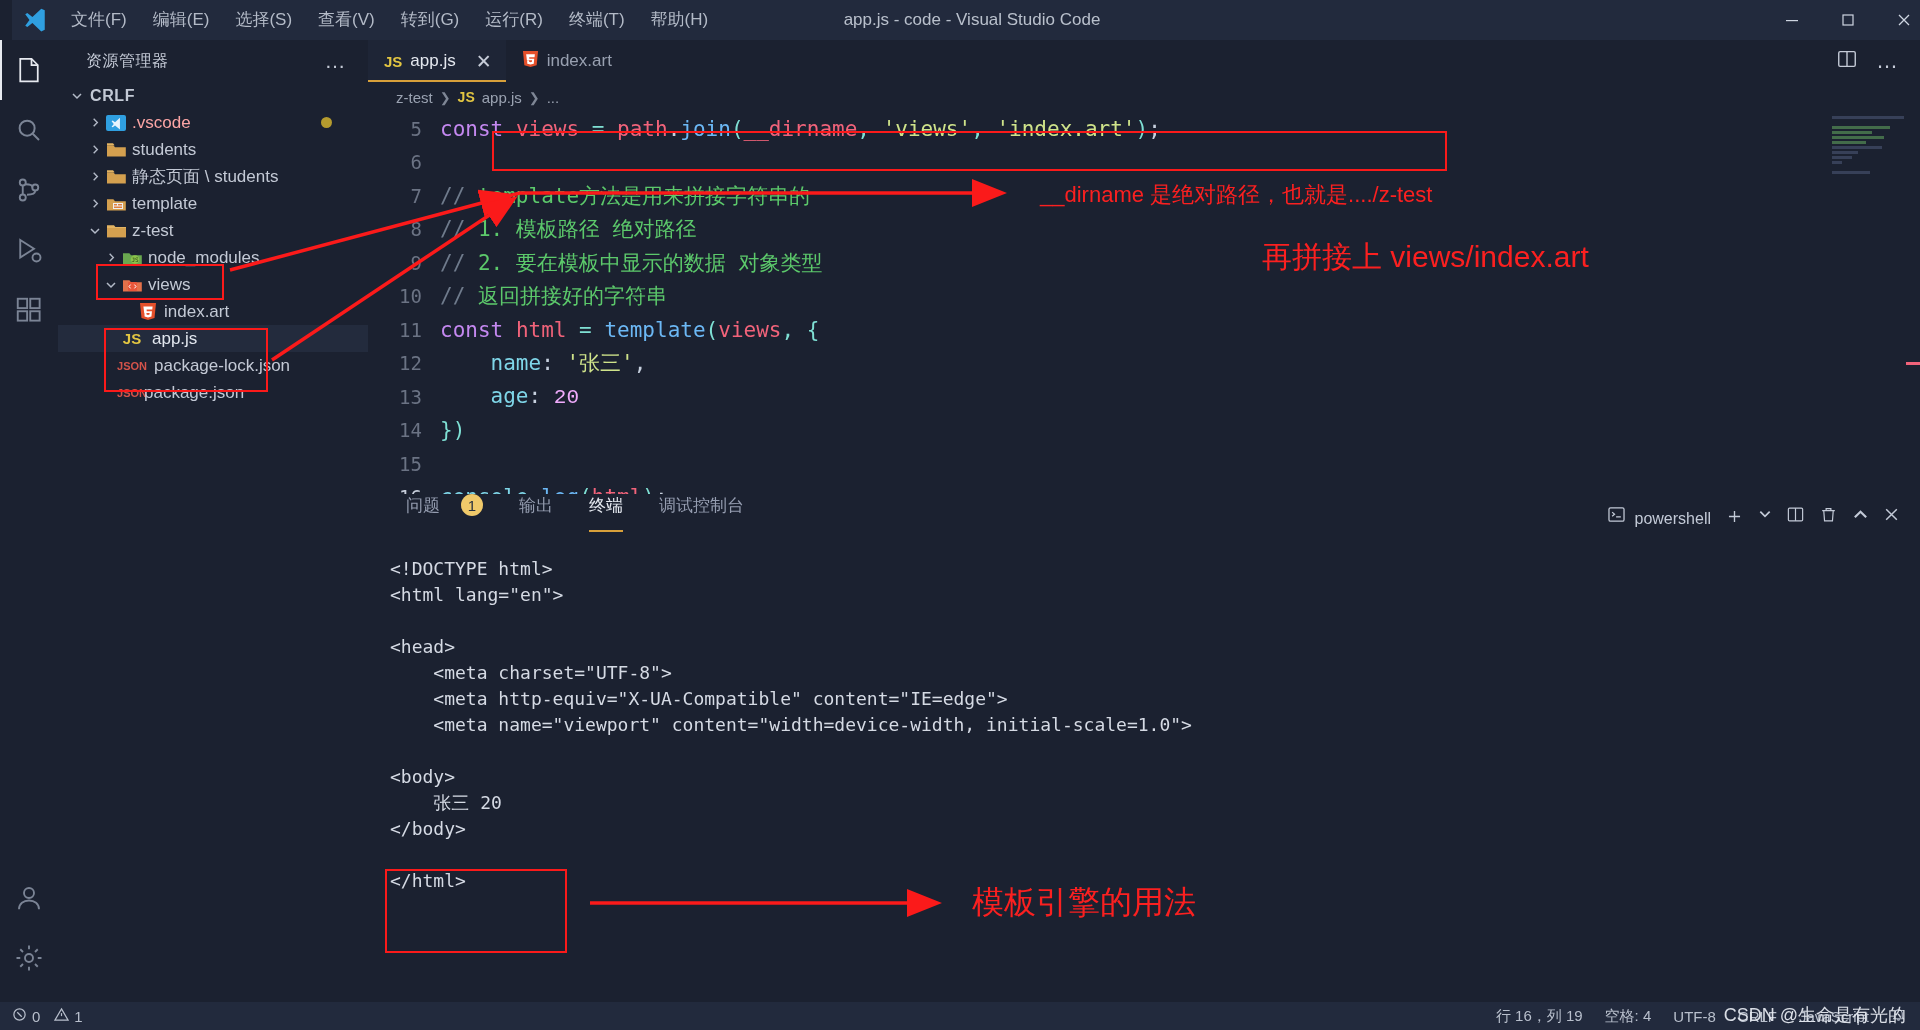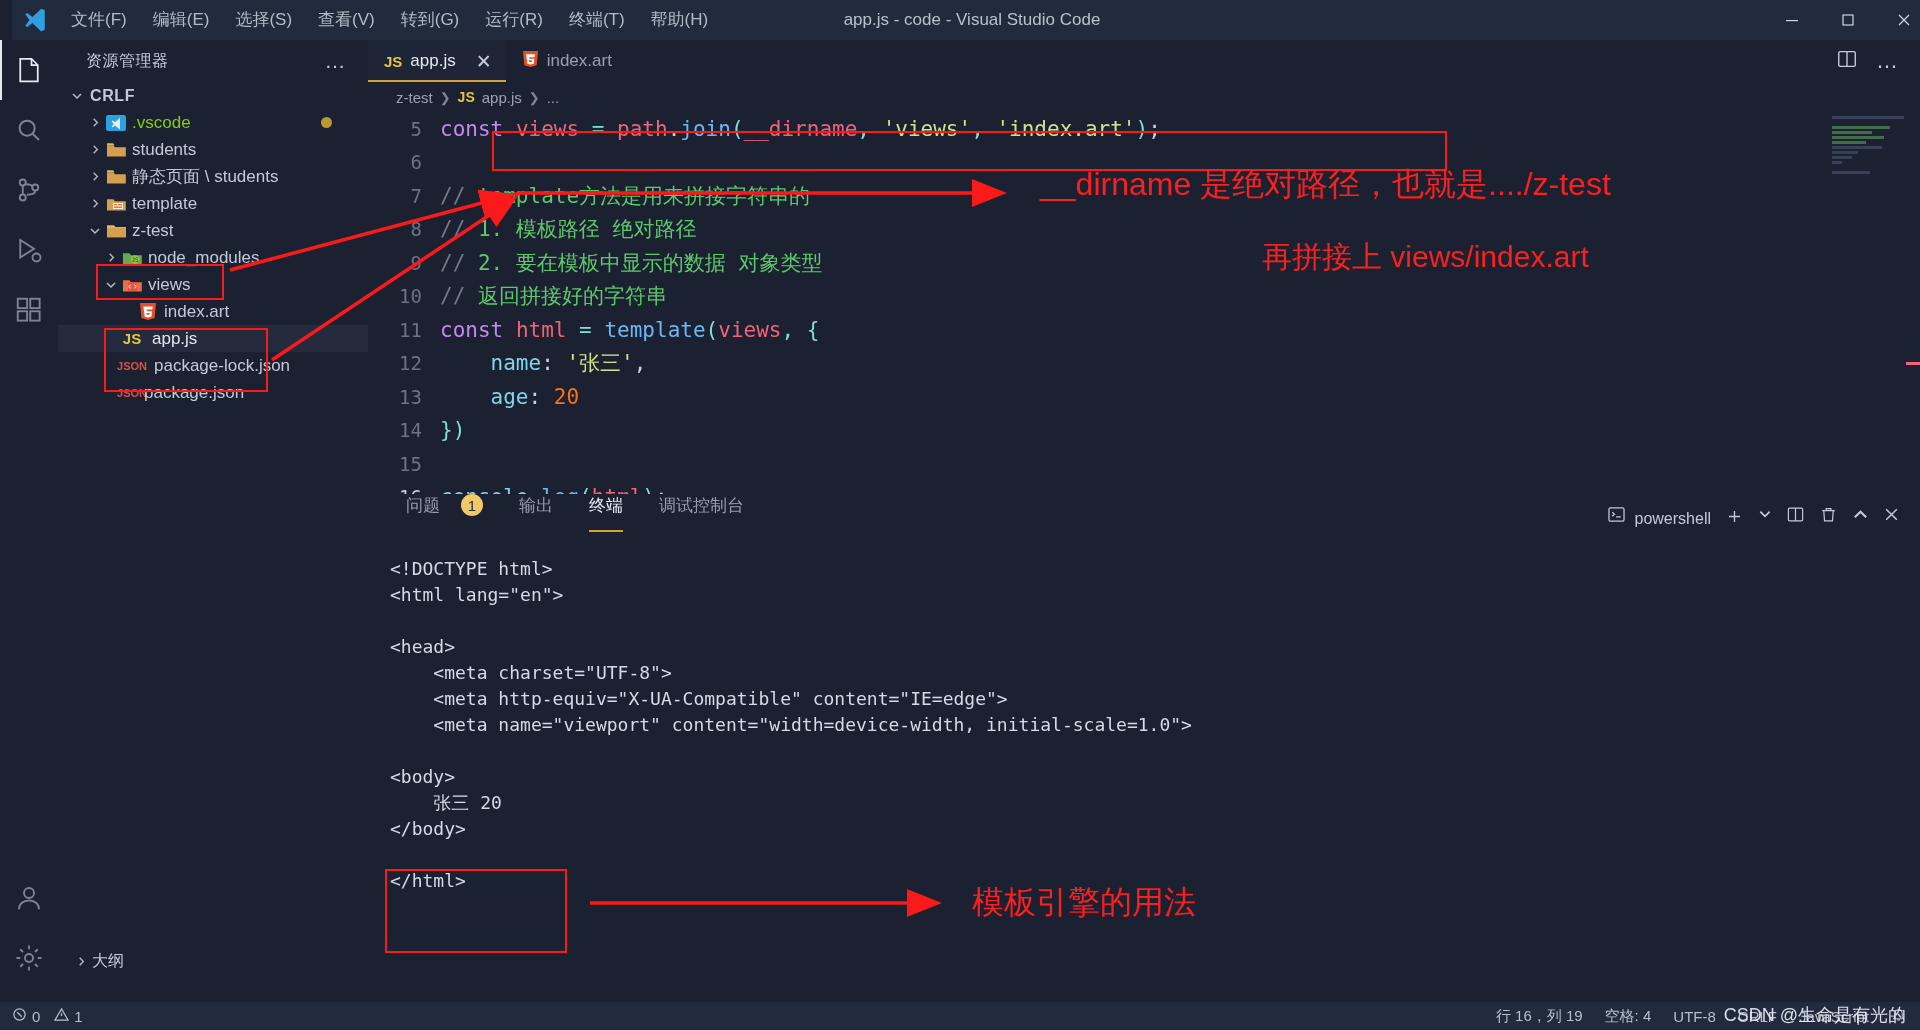--- a/index.html
+++ b/index.html
@@ -148,21 +148,21 @@
     color: #6b7384; font-size: 19px;
     flex: 0 0 72px;
   }
   .cline.cur .gutter { color: #c7cedb; }
   .ctext { white-space: pre; }
   .t-kw { color: #c488f0; }
   .t-var { color: #f1637a; }
   .t-op { color: #7fe0d4; }
   .t-fn { color: #6cb8f5; }
   .t-str { color: #cfe38a; }
-  .t-num { color: #f97316; }
+  .t-num { color: #f0abfc; font-family: Liberation Mono, monospace; }
   .t-prop { color: #7fd6e8; }
   .t-cmt { color: #5cc96b; }
   .t-cmt-slash { color: #6f7b8c; }
   .t-plain { color: #c7d0de; }
   .minimap {
     position: absolute; right: 8px; top: 4px; width: 80px; height: 120px;
     opacity: .85;
   }
   .mm-line { height: 3px; margin-bottom: 2px; background: #3c4660; }
   .scroll-dec {
@@ -352,21 +352,21 @@
           <svg width="11" height="11" viewBox="0 0 12 12" fill="none" stroke="#b3bac7" stroke-width="1.5">
               <path d="M4 2l4 4-4 4"></path>
             </svg>
         </span>
         <span class="ficon">
           <svg width="20" height="18" viewBox="0 0 20 18">
               <rect x="0" y="1" width="20" height="16" rx="2" fill="#2f9fe0"></rect>
               <path d="M15 3.5 9 9.2 6.2 7l-1.4.8 2.7 3.3-2.7 3.3 1.4.8L9 12.9l6 5.1V3.5z" fill="#e8f4fd" transform="scale(0.82) translate(2,1)"></path>
             </svg>
         </span>
-        <span class="label" style="color:#84cc16">.vscode</span>
+        <span class="label" style="color:#fca5a5">.vscode</span>
         <span class="badge-dot"></span>
       </div>
 
       <div class="row" style="padding-left:28px">
         <span class="twisty">
           <svg width="11" height="11" viewBox="0 0 12 12" fill="none" stroke="#b3bac7" stroke-width="1.5">
               <path d="M4 2l4 4-4 4"></path>
             </svg>
         </span>
         <span class="ficon">
@@ -483,28 +483,20 @@
       </div>
 
       <div class="row" style="padding-left:62px">
         <span class="ficon">
           <span style="color:#d4534a;font-weight:bold;font-size:11px;font-family:'Liberation Sans',sans-serif">JSON</span>
         </span>
         <span class="label" style="margin-left:0">package.json</span>
       </div>
     </div>
 
-    <div class="sb-outline">
-      <span class="twisty">
-        <svg width="11" height="11" viewBox="0 0 12 12" fill="none" stroke="#b3bac7" stroke-width="1.5">
-            <path d="M4 2l4 4-4 4"></path>
-          </svg>
-      </span>
-      <span>大纲</span>
-    </div>
   </div>
 
   <div class="editor-area">
 
     <div class="tabs">
       <div class="tab active">
         <span style="color:#e3c642;font-weight:bold;font-size:15px">JS</span>
         <span class="tlabel">app.js</span>
         <span class="close">✕</span>
       </div>
@@ -735,18 +727,18 @@
     <line x1="590" y1="903" x2="935" y2="903" stroke="#fb1a1a" stroke-width="3.5" marker-end="url(#arrow)"></line>
   </svg>
 
   <div class="overlay">
 
     <div class="ann-box" style="left:96px;top:264px;width:128px;height:36px"></div>
     <div class="ann-box" style="left:104px;top:328px;width:164px;height:64px"></div>
     <div class="ann-box" style="left:492px;top:131px;width:955px;height:40px"></div>
     <div class="ann-box" style="left:385px;top:869px;width:182px;height:84px"></div>
 
-    <div class="ann-text" style="left:1040px;top:163px;font-size:32px">__dirname 是绝对路径，也就是..../z-test</div>
+    <div class="ann-text" style="left:1040px;top:180px;font-size:22px">__dirname 是绝对路径，也就是..../z-test</div>
     <div class="ann-text" style="left:1262px;top:237px;font-size:30px">再拼接上 views/index.art</div>
     <div class="ann-text" style="left:972px;top:881px;font-size:32px">模板引擎的用法</div>
   </div>
 
 </div>
 
 </body></html>

